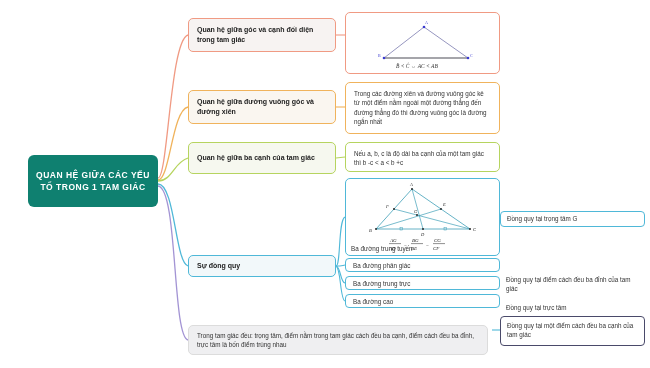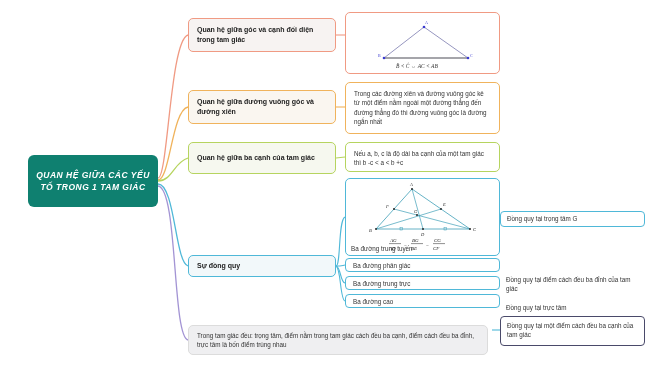--- a/index.html
+++ b/index.html
@@ -19,21 +19,20 @@
     left:28px;top:155px;width:130px;height:52px;
     background:#0f8070;
     border-radius:6px;
     display:flex;align-items:center;justify-content:center;
     text-align:center;
     color:#ffffff;
     font-size:8.5px;font-weight:bold;
     letter-spacing:.5px;
     line-height:1.45;
     padding:3px 6px;
-    font-style:italic;
   }
 
   .branch{
     border-radius:5px;
     border:1px solid #ccc;
     background:#f2f2f2;
     font-size:7px;
     line-height:1.5;
     padding:6px 8px;
     color:#222;

